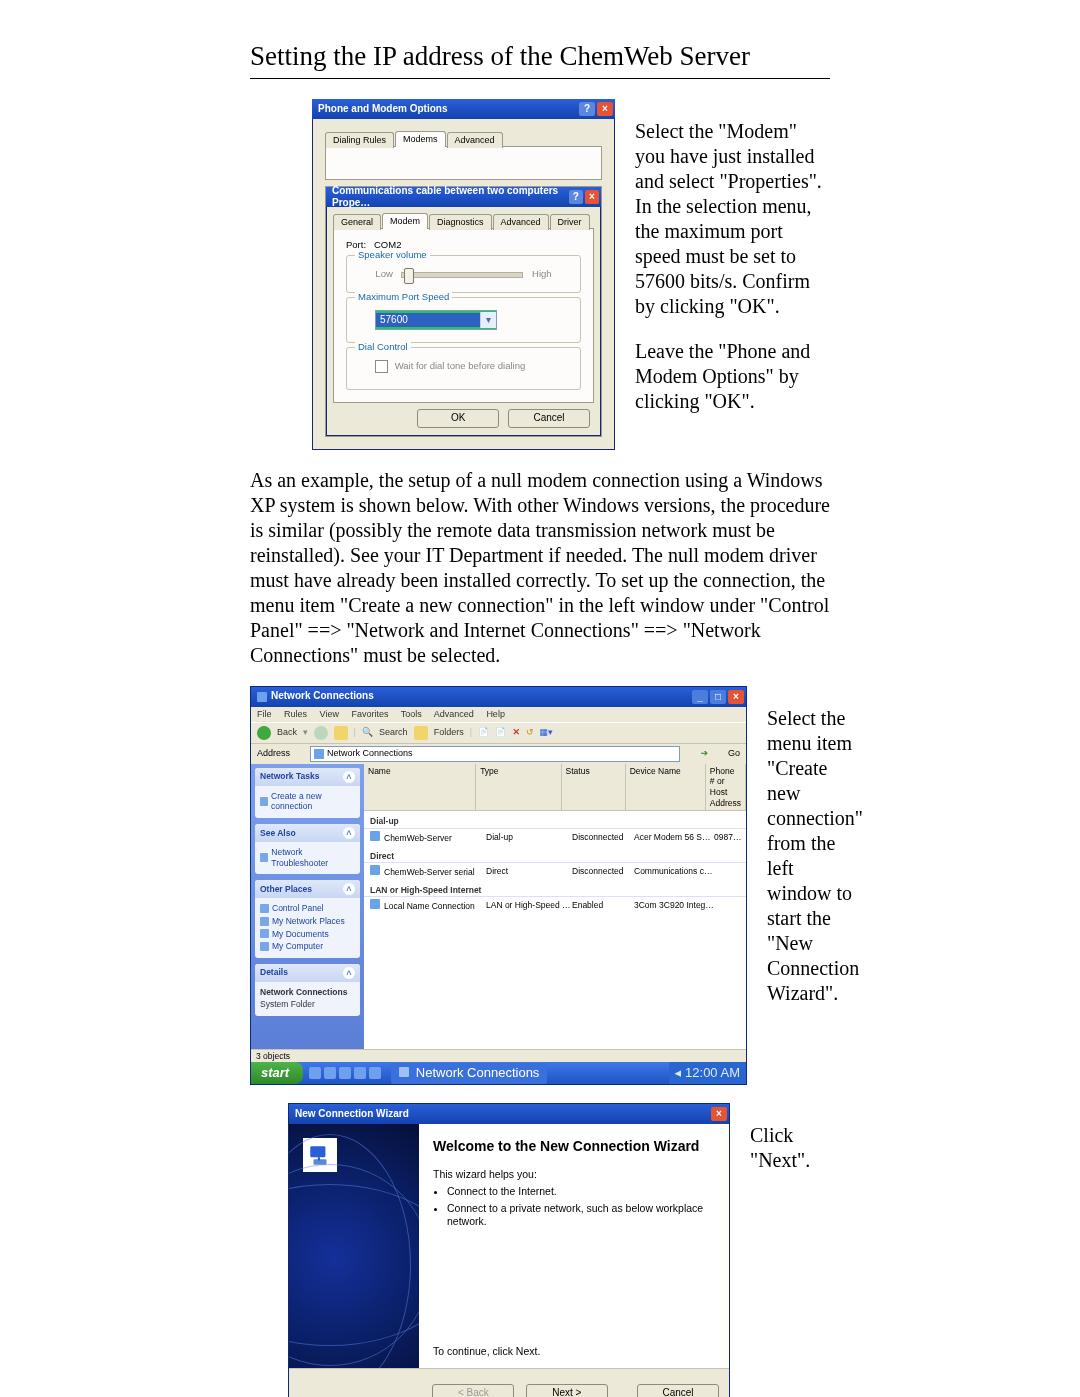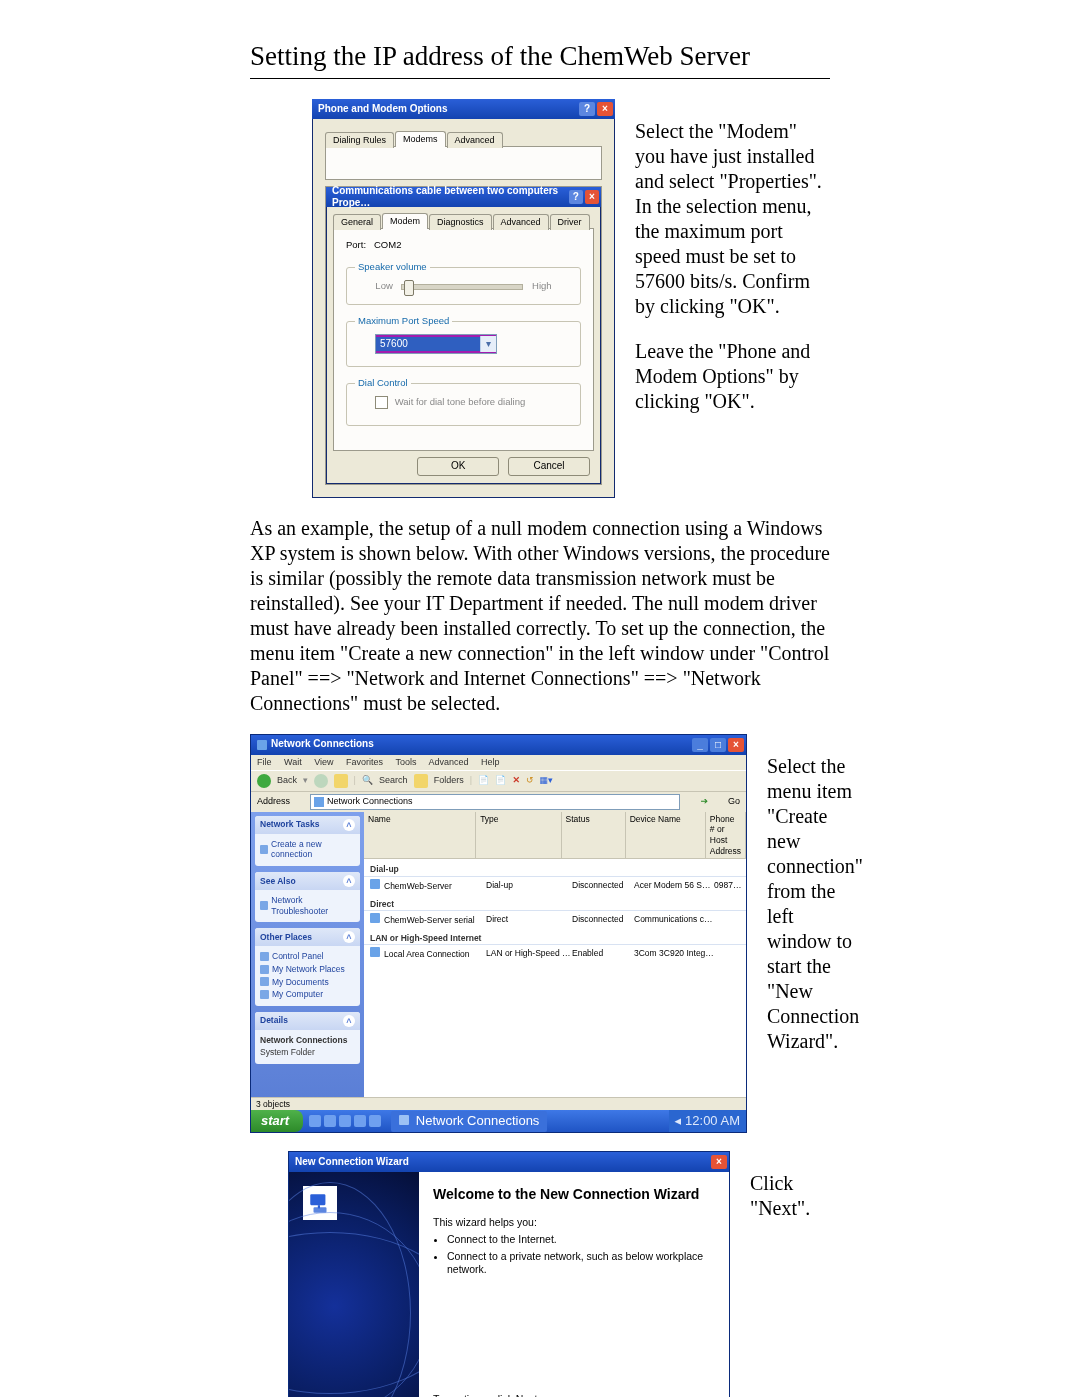--- a/index.html
+++ b/index.html
@@ -118,21 +118,21 @@
     padding: 6px;
     min-height: 60px;
   }
   .inner-dialog {
     margin-top: 6px;
     border: 1px solid #9c9a8c;
   }
   .fieldset-look {
     border: 1px solid #c7c4b3;
     border-radius: 3px;
-    margin: 16px 4px;
+    margin: 4px 4px;
     padding: 12px 10px 12px 10px;
     position: relative;
     color: #166aab;
     font-size: 9.5px;
   }
   .fieldset-look .legend {
     position: absolute;
     top: -7px; left: 8px;
     background: #fdfcfa;
     padding: 0 3px;
@@ -151,21 +151,21 @@
     position: absolute;
     top: -5px; left: 2px;
     width: 8px; height: 14px;
     background: #f3f1e7;
     border: 1px solid #7d7967;
     border-radius: 2px;
   }
   .xp-select {
     width: 120px; height: 18px;
     border: 1px solid #7f9db9;
-    background: #a21caf;
+    background: #22c55e;
     display: inline-flex;
     align-items: center;
     font-size: 10px;
     padding: 0;
   }
   .xp-select .val {
     flex: 1;
     background: #2f5fc0;
     color: #fff;
     padding: 1px 4px;
@@ -537,21 +537,21 @@
       <div class="xp-titlebar">
         <span style="width:10px;height:10px;background:#6aa3e8;margin-right:4px;border-radius:1px;"></span>
         <span>Network Connections</span>
         <span class="spacer"></span>
         <span class="xp-tb-btn min">_</span>
         <span class="xp-tb-btn max">□</span>
         <span class="xp-tb-btn close">×</span>
       </div>
       <div class="menubar">
         <span>File</span>
-        <span>Wait</span>
+        <span>Rules</span>
         <span>View</span>
         <span>Favorites</span>
         <span>Tools</span>
         <span>Advanced</span>
         <span>Help</span>
       </div>
       <div class="toolbar">
         <span class="tb-ico tb-back"></span>
         <span>Back</span>
         <span style="color:#888;">▾</span>
@@ -665,21 +665,21 @@
           <div class="conn-row">
             <div class="c-name"><span class="ic"></span><span>ChemWeb-Server serial</span></div>
             <div class="c-type">Direct</div>
             <div class="c-status">Disconnected</div>
             <div class="c-device">Communications cable be…</div>
             <div class="c-phone"></div>
           </div>
 
           <div class="group-hdr">LAN or High-Speed Internet</div>
           <div class="conn-row">
-            <div class="c-name"><span class="ic"></span><span>Local Area Connection</span></div>
+            <div class="c-name"><span class="ic"></span><span>Local Name Connection</span></div>
             <div class="c-type">LAN or High-Speed Inter…</div>
             <div class="c-status">Enabled</div>
             <div class="c-device">3Com 3C920 Integrated …</div>
             <div class="c-phone"></div>
           </div>
         </div>
       </div>
       <div class="statusbar">3 objects</div>
 
       <div class="taskbar">

